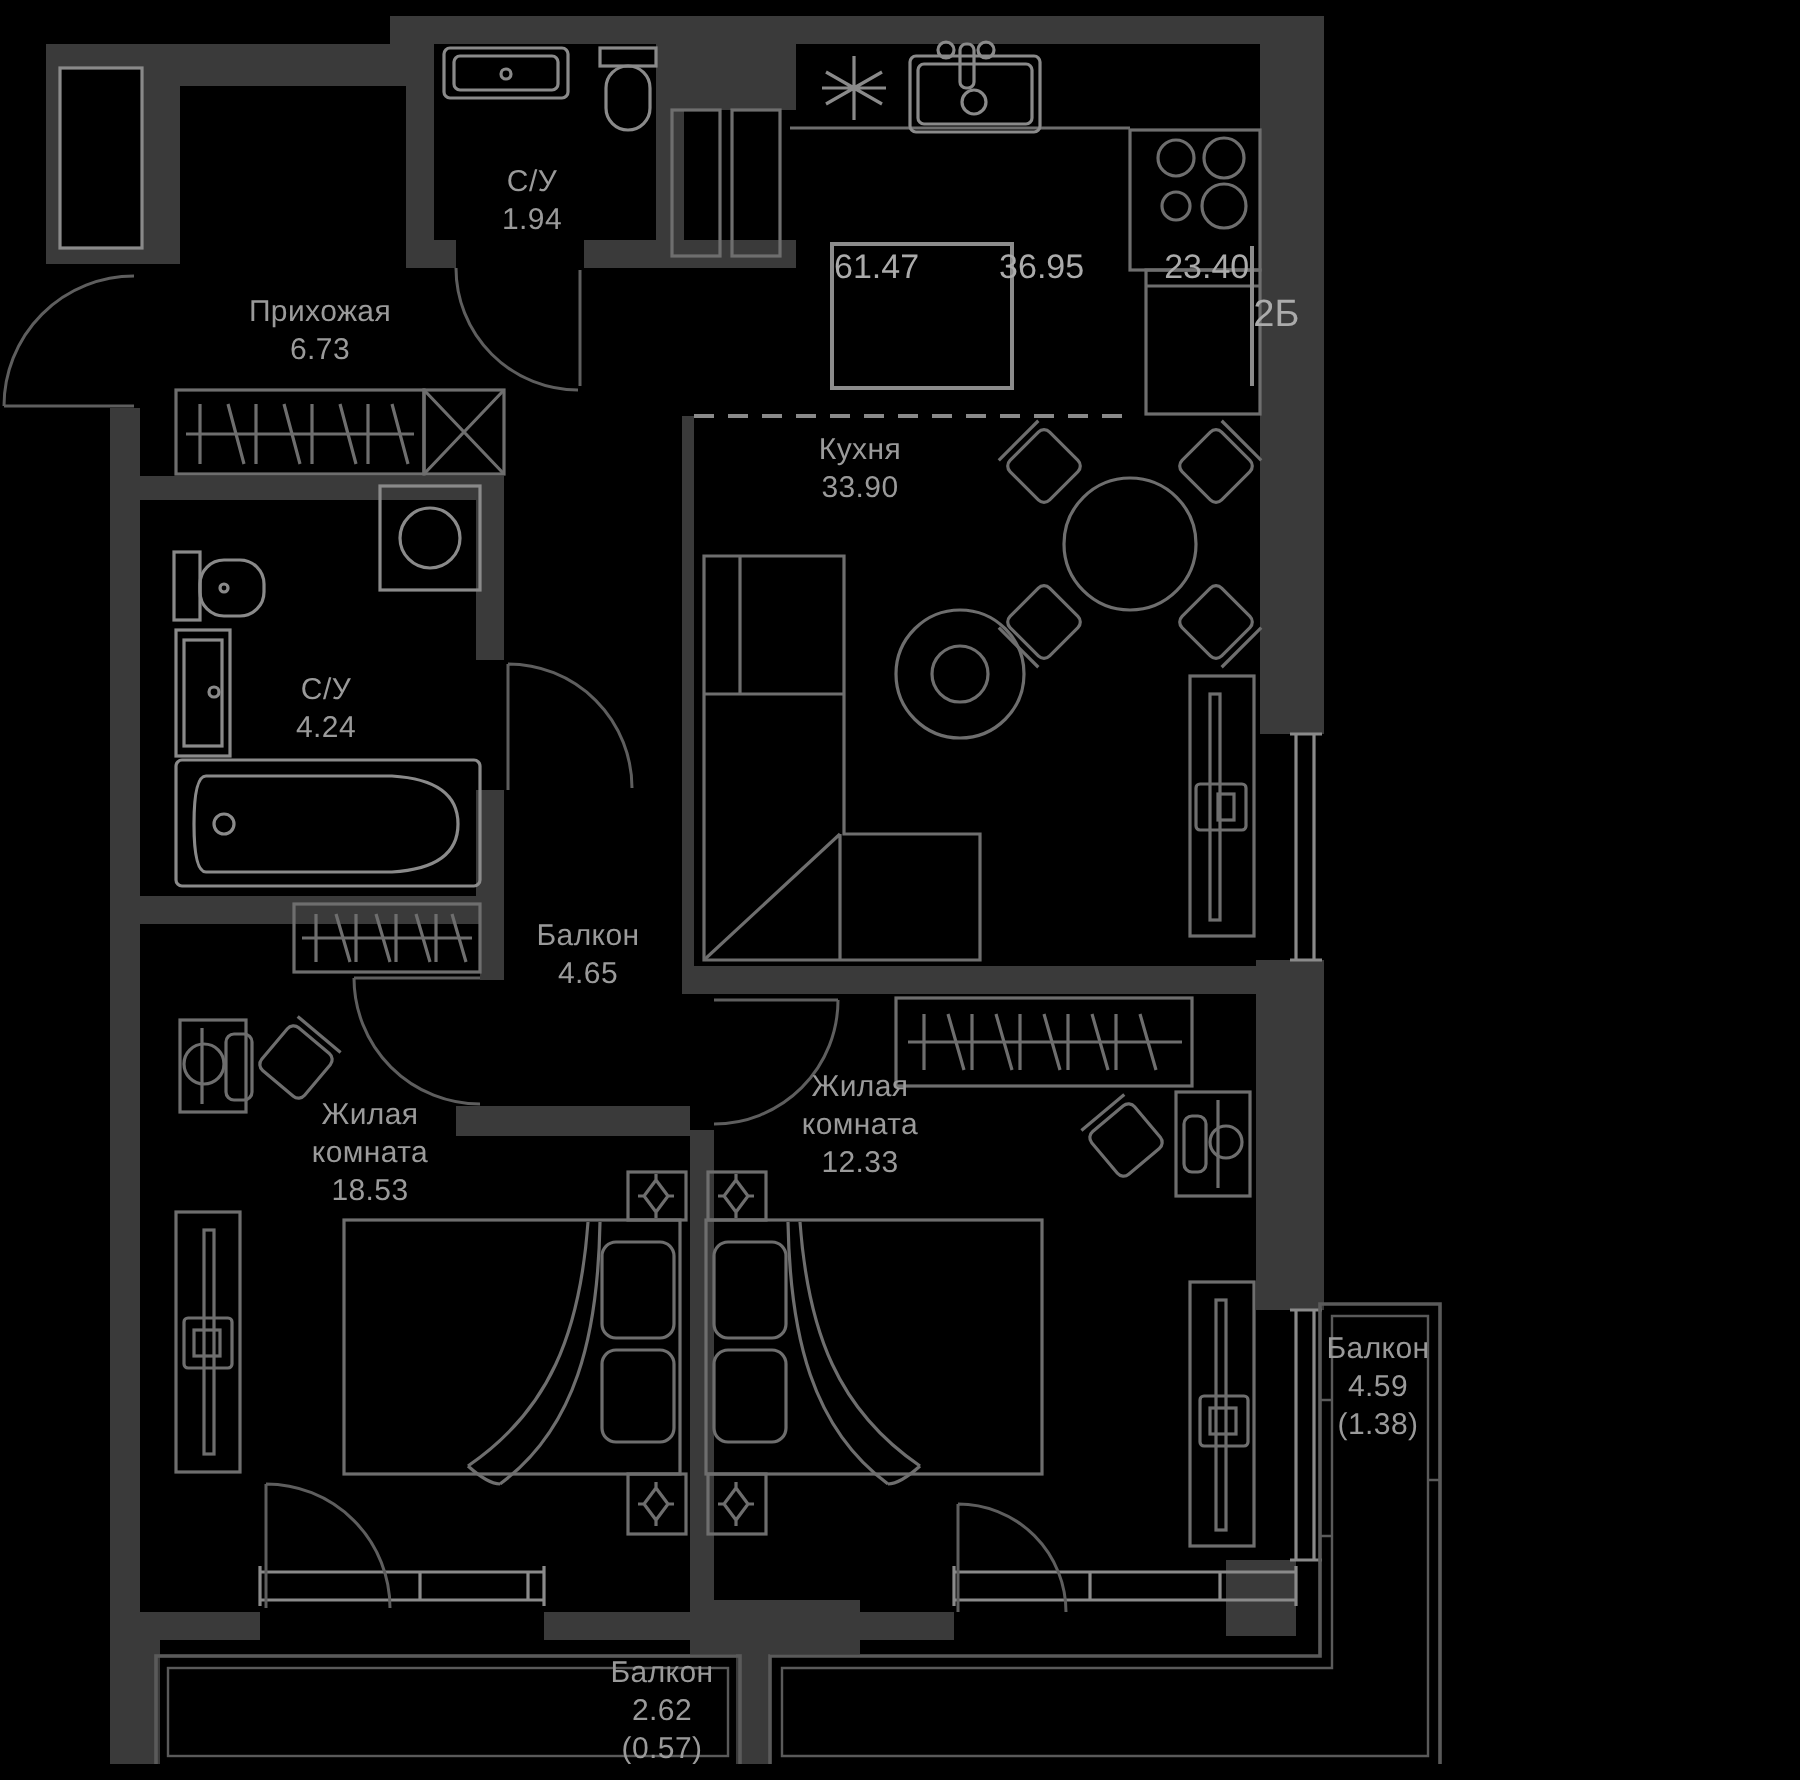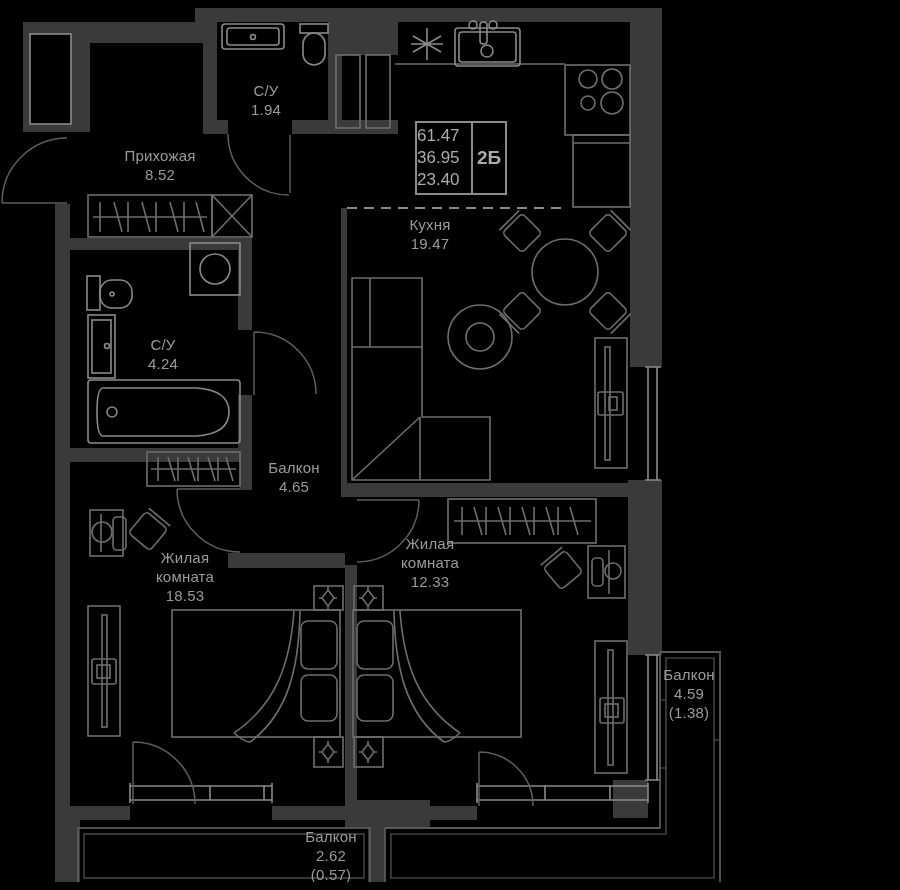--- a/index.html
+++ b/index.html
@@ -11,24 +11,24 @@
   .fx {fill:none;stroke:var(--fixture,#8a8a8a);stroke-width:1.6;}
   .dr {fill:none;stroke:var(--door,#5e5e5e);stroke-width:1.5;}
   .wn {fill:none;stroke:var(--window,#8a8a8a);stroke-width:1.6;}
   .bl {fill:none;stroke:var(--balcony,#5a5a5a);stroke-width:1.8;}
   .dash{fill:none;stroke:var(--window,#8a8a8a);stroke-width:2;stroke-dasharray:10 7;}
   .lbl{position:absolute;transform:translate(-50%,-50%);text-align:center;
        color:var(--text,#9a9a9a);font-size:15px;line-height:1.25;letter-spacing:.2px;}
   .lbl .nm{white-space:normal;}
   .infobox{position:absolute;left:415px;top:121px;width:88px;height:70px;
            border:2px solid var(--info_border,#8c8c8c);display:flex;color:var(--info_text,#ababab);}
-  .info-values{flex:1;display:flex;flex-direction:column;justify-content:center;
-               text-align:left;font-size:17px;line-height:1.3;}
+  .info-values{flex:1;display:flex;flex-direction:row;justify-content:center;
+               text-align:right;font-size:17px;line-height:1.3;gap:40px;}
   .info-type{width:32px;border-left:2px solid var(--info_border,#8c8c8c);
-             display:flex;align-items:center;justify-content:center;font-size:19px;font-weight:bold;}
+             display:flex;align-items:center;justify-content:center;font-size:19px;}
 </style>
 </head>
 <body>
 
 <div class="plan">
 <svg width="900" height="890" viewBox="0 0 900 890">
   <defs>
     <g id="chair">
       <rect x="-14" y="-14" width="28" height="28" rx="4" class="f"></rect>
       <path d="M -14,-18 L 14,-18" class="f"></path>
@@ -286,25 +286,25 @@
     <rect x="605" y="704" width="13" height="13"></rect>
   </g>
 </svg>
 
   <div class="lbl" style="left:266px;top:101px">
     <div class="nm">С/У</div>
       <div>1.94</div>
   </div>
   <div class="lbl" style="left:160px;top:166px">
     <div class="nm">Прихожая</div>
-      <div>8.52</div>
+      <div>6.73</div>
   </div>
   <div class="lbl" style="left:430px;top:235px">
     <div class="nm">Кухня</div>
-      <div>19.47</div>
+      <div>33.90</div>
   </div>
   <div class="lbl" style="left:163px;top:355px">
     <div class="nm">С/У</div>
       <div>4.24</div>
   </div>
   <div class="lbl" style="left:294px;top:478px">
     <div class="nm">Балкон</div>
       <div>4.65</div>
   </div>
   <div class="lbl" style="left:185px;top:577px;width:92px">

